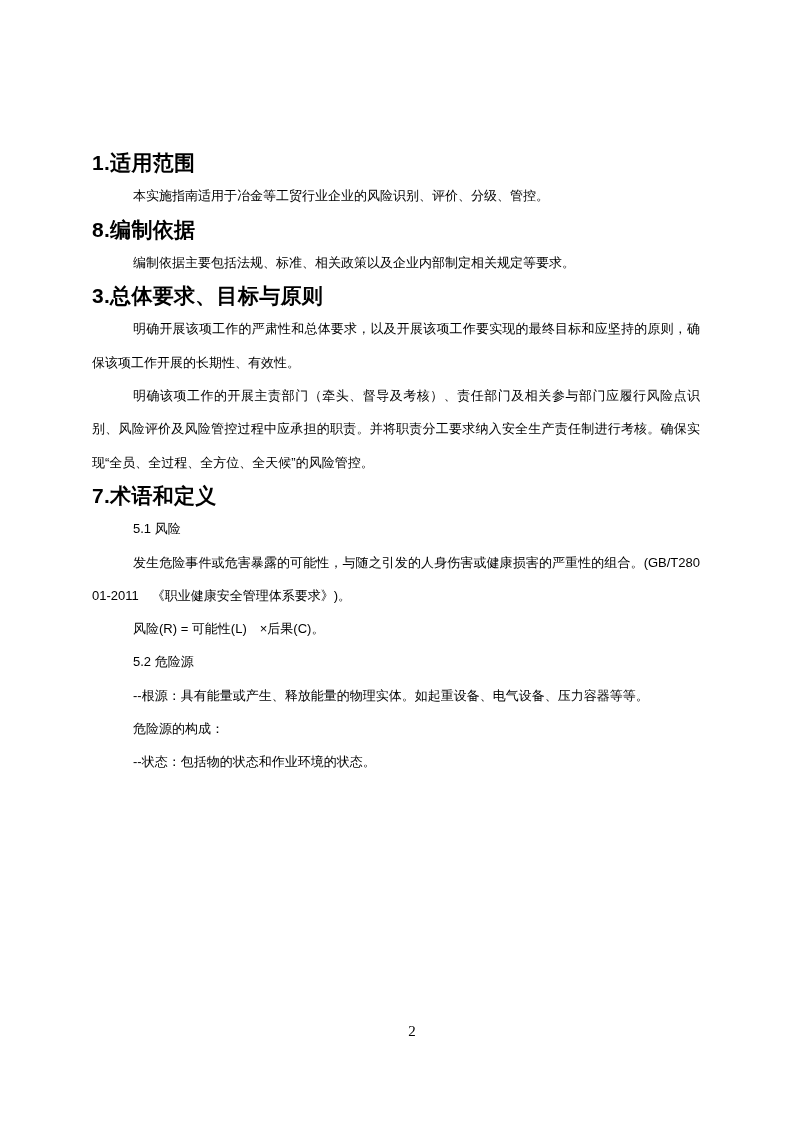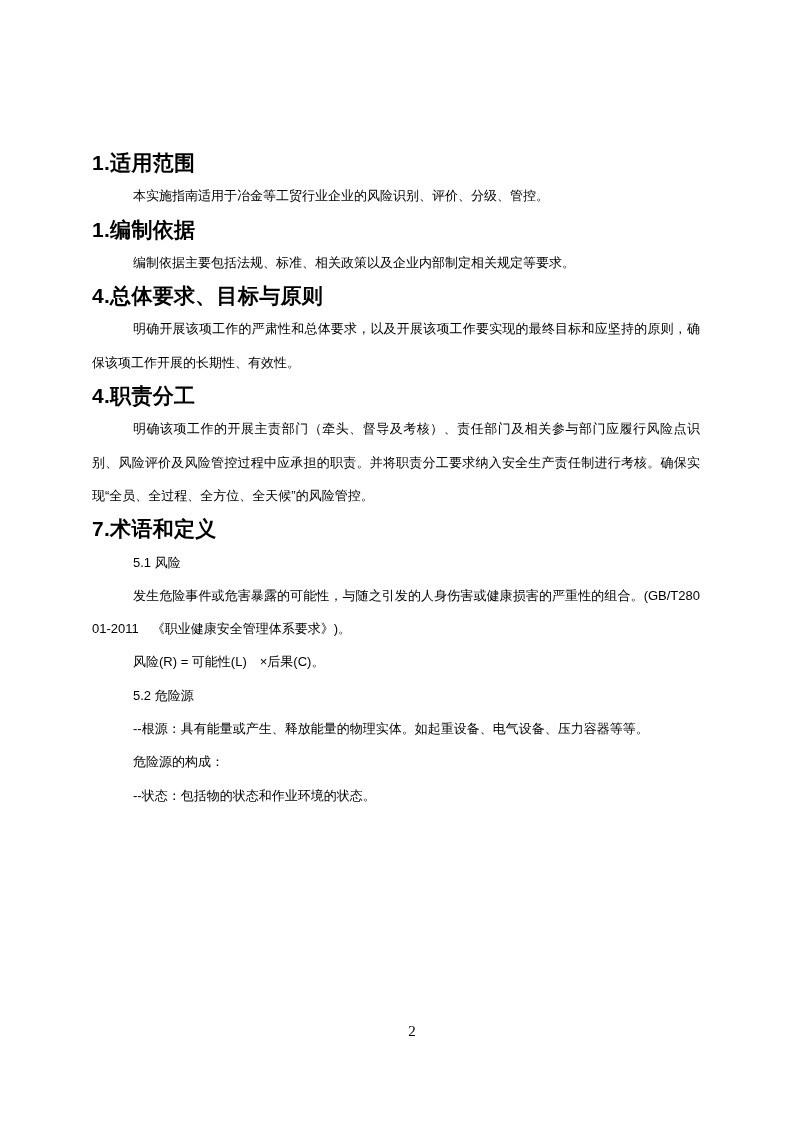--- a/index.html
+++ b/index.html
@@ -53,25 +53,24 @@
     color: #000000;
   }
 </style>
 </head>
 <body>
 
 <div class="page">
   <div class="content" id="doc-content">
       <h2 class="heading">1.适用范围</h2>
       <p class="paragraph">本实施指南适用于冶金等工贸行业企业的风险识别、评价、分级、管控。</p>
-      <h2 class="heading">1.编制依据</h2>
+      <h2 class="heading">8.编制依据</h2>
       <p class="paragraph">编制依据主要包括法规、标准、相关政策以及企业内部制定相关规定等要求。</p>
-      <h2 class="heading">4.总体要求、目标与原则</h2>
+      <h2 class="heading">3.总体要求、目标与原则</h2>
       <p class="paragraph">明确开展该项工作的严肃性和总体要求，以及开展该项工作要实现的最终目标和应坚持的原则，确保该项工作开展的长期性、有效性。</p>
-      <h2 class="heading">4.职责分工</h2>
       <p class="paragraph">明确该项工作的开展主责部门（牵头、督导及考核）、责任部门及相关参与部门应履行风险点识别、风险评价及风险管控过程中应承担的职责。并将职责分工要求纳入安全生产责任制进行考核。确保实现“全员、全过程、全方位、全天候”的风险管控。</p>
       <h2 class="heading">7.术语和定义</h2>
       <p class="paragraph">5.1 风险</p>
       <p class="paragraph">发生危险事件或危害暴露的可能性，与随之引发的人身伤害或健康损害的严重性的组合。(GB/T28001-2011　《职业健康安全管理体系要求》)。</p>
       <p class="paragraph">风险(R) = 可能性(L)　×后果(C)。</p>
       <p class="paragraph">5.2 危险源</p>
       <p class="paragraph">--根源：具有能量或产生、释放能量的物理实体。如起重设备、电气设备、压力容器等等。</p>
       <p class="paragraph">危险源的构成：</p>
       <p class="paragraph">--状态：包括物的状态和作业环境的状态。</p>
     </div>

